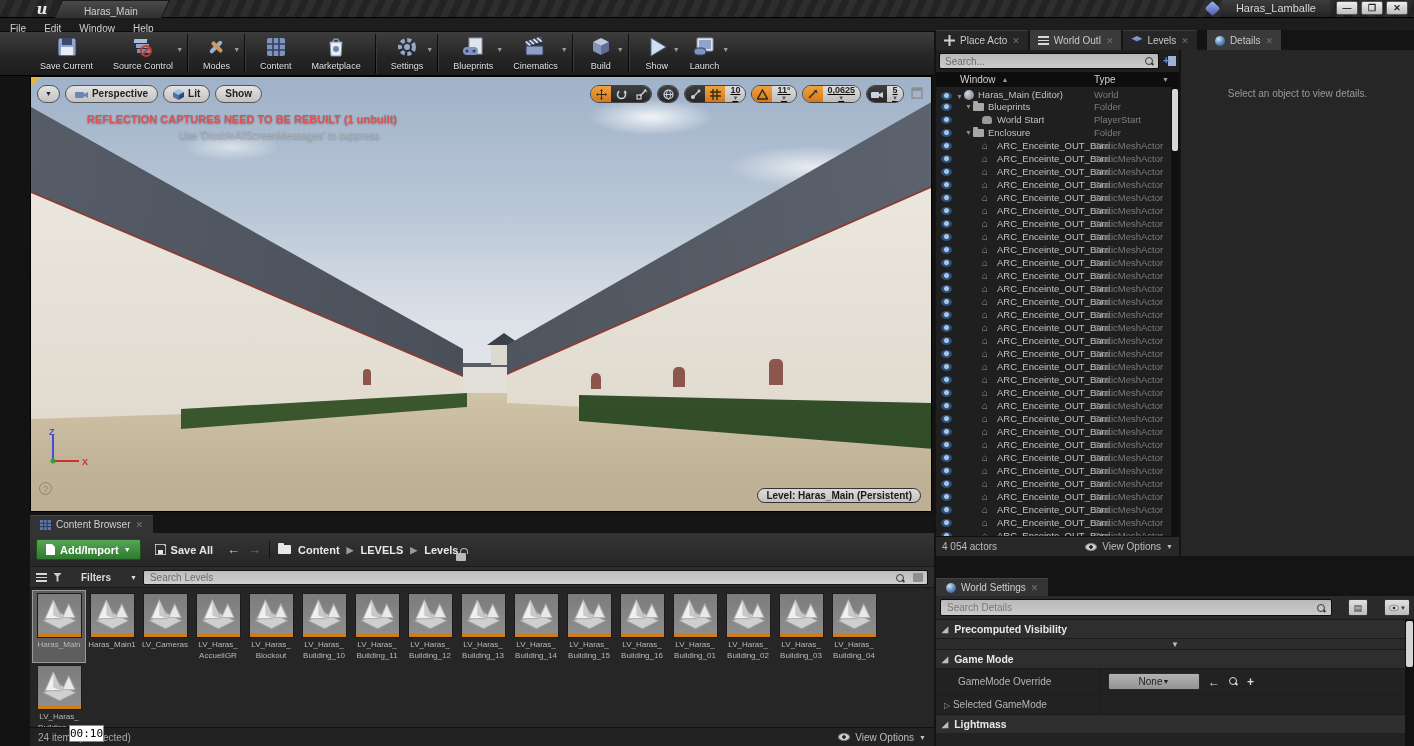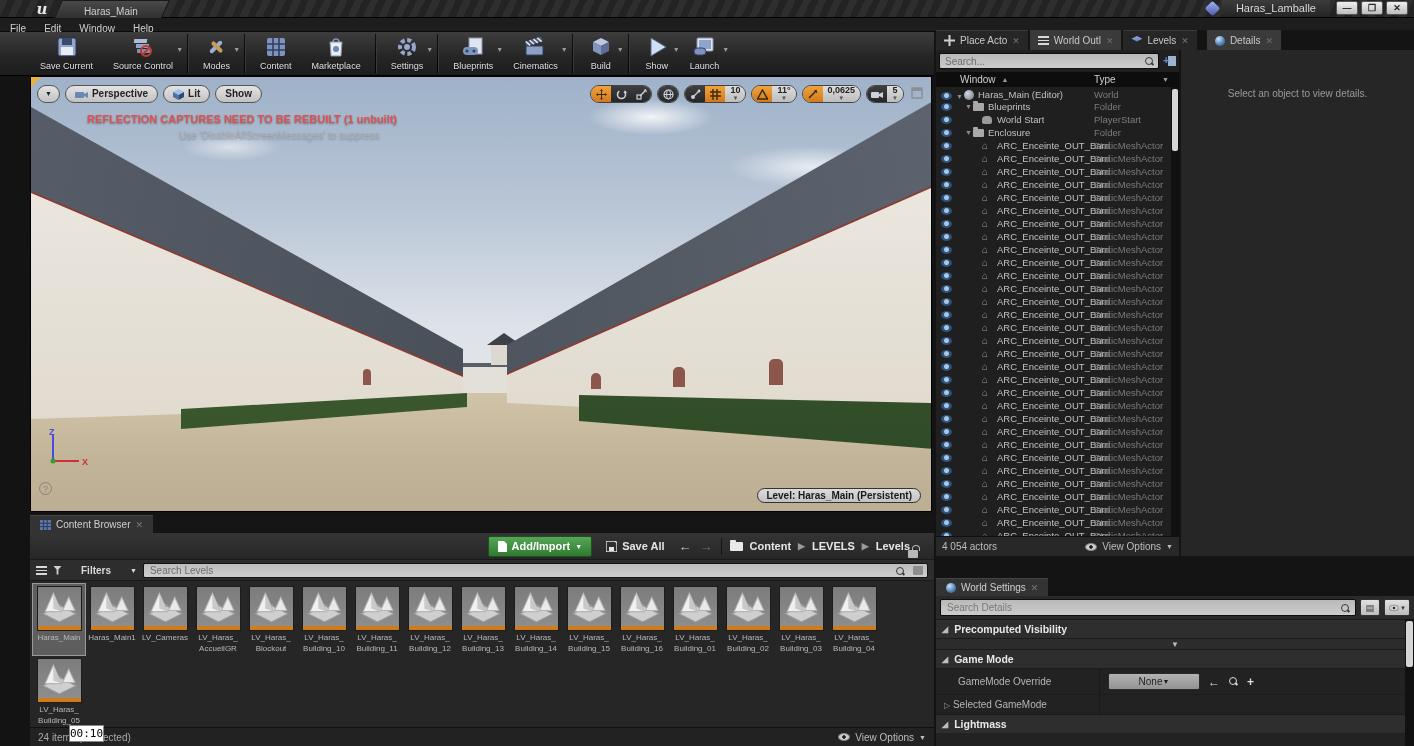--- a/index.html
+++ b/index.html
@@ -68,36 +68,36 @@
   .vp-warn2{position:absolute; left:148px; top:53px; color:#a9aeb6; font-size:10px; text-shadow:0 1px 2px rgba(0,0,0,.3); z-index:20;}
   .vp-pills{position:absolute; left:6px; top:8px; display:flex; gap:5px; z-index:25;}
   .pill{ background:linear-gradient(#e3e3e3,#c2c2c2); border:1px solid #555; border-radius:9px;
     color:#222; font-size:10px; font-weight:bold; height:18px; line-height:16px; padding:0 9px; display:flex; align-items:center; gap:4px;}
   .pill.small{ padding:0 7px; }
   .vp-snaps{position:absolute; right:8px; top:8px; display:flex; gap:5px; z-index:25; align-items:center;}
   .sgrp{ display:flex; border:1px solid #444; border-radius:9px; overflow:hidden; height:18px;}
   .seg{ width:20px; display:flex; align-items:center; justify-content:center; background:linear-gradient(#dedede,#bdbdbd);}
   .seg.dark{ background:linear-gradient(#3e3e3e,#262626); }
   .seg.orange{ background:linear-gradient(#f0a23c,#d4791c); }
-  .seg.num{ width:auto; padding:0 5px; flex-direction:column; line-height:8px;}
+  .seg.num{ width:auto; padding:0 5px; flex-direction:column; line-height:8px;text-decoration:underline;}
   .seg.num .n{ color:#222; font-size:9px; font-weight:bold; }
   .seg.num .c{ color:#555; font-size:6px; }
   .gizmo{position:absolute; left:12px; bottom:40px; z-index:20;}
   .helpq{position:absolute; left:8px; bottom:16px; width:13px; height:13px; border:1px solid #8b8577; border-radius:50%;
     color:#8b8577; font-size:9px; text-align:center; line-height:12px; z-index:20;}
   .lvl-badge{position:absolute; right:10px; bottom:8px; background:linear-gradient(#dcdcdc,#c2c2c2);
     border:1px solid #333; border-radius:8px; color:#1a1a1a; font-size:10px; font-weight:bold; padding:1px 8px; z-index:25;}
 
   
   .cb { position:absolute; left:30px; top:515px; width:904px; height:231px; background:#262626;}
   .cb-tabrow{ height:18px; background:#151515; display:flex;}
   .cb-tab{ background:#333; height:18px; display:flex; align-items:center; gap:5px; padding:0 10px; border-top:1px solid #444;}
   .cb-tab .t{ color:#cfcfcf; font-size:10px;}
   .cb-tab .x{ color:#777; font-size:9px;}
-  .cb-toolbar{ height:27px; background:linear-gradient(#343434,#272727); display:flex; align-items:center; gap:8px; padding:0 6px; border-bottom:1px solid #1a1a1a; position:relative;justify-content:flex-end;}
+  .cb-toolbar{ height:34px; background:linear-gradient(#343434,#272727); display:flex; align-items:center; gap:8px; padding:0 6px; border-bottom:1px solid #1a1a1a; position:relative;}
   .btn-addimport{ background:linear-gradient(#57a557,#2f7a2f); border:1px solid #1e4f1e; border-radius:2px;
     color:#fff; font-weight:bold; font-size:11px; height:21px; display:flex; align-items:center; gap:5px; padding:0 9px;}
   .btn-saveall{ color:#e6e6e6; font-size:11px; font-weight:bold; display:flex; align-items:center; gap:5px; padding:0 6px;}
   .nav-arrows{ color:#cfcfcf; font-size:13px; display:flex; gap:8px; }
   .nav-arrows .dim{ color:#6f6f6f; }
   .crumb{ display:flex; align-items:center; gap:7px; color:#e8e8e8; font-size:11px; font-weight:bold;}
   .crumb .sep{ color:#9a9a9a; font-size:9px;}
   .cb-lock{ position:absolute; right:10px; top:5px;}
   .cb-filterrow{ height:21px; background:#2d2d2d; display:flex; align-items:center; gap:6px; padding:0 6px; border-bottom:1px solid #191919;}
   .filters-lbl{ color:#dadada; font-size:10px; font-weight:bold; display:flex; gap:19px; align-items:center;}
@@ -142,21 +142,21 @@
   .houseic{ color:#9a9a9a; font-size:10px; width:12px; margin-right:3px; flex:none; line-height:10px;}
   .playeric{ width:10px; height:8px; background:#9a9a9a; border-radius:4px 4px 2px 2px; margin-right:5px; flex:none;}
   .ol-scroll{ position:absolute; right:0; top:37px; bottom:20px; width:8px; background:#101010;}
   .ol-thumb{ position:absolute; right:1px; top:2px; width:6px; height:62px; background:#d6d6d6; border-radius:2px;}
   .ol-footer{ position:absolute; left:0; bottom:0; width:243px; height:20px; background:#282828; border-top:1px solid #101010;
     display:flex; align-items:center; justify-content:space-between; padding:0 6px; color:#bdbdbd; font-size:10px;}
   .details{ position:absolute; left:245px; top:20px; width:233px; height:506px; background:#262626;}
   .details .body{ position:absolute; inset:0; display:flex; justify-content:center; padding-top:38px; color:#9a9a9a; font-size:10px;}
   .ws{ position:absolute; left:0; top:548px; width:478px; height:168px; background:#222;}
   .ws-tabrow{ height:18px; background:#141414; display:flex;}
-  .ws-search{ height:23px; display:flex; align-items:center; gap:4px; padding:2px 4px; background:#2a2a2a;}
+  .ws-search{ height:23px; display:flex; align-items:center; gap:16px; padding:2px 4px; background:#2a2a2a;}
   .ws-input{ flex:1; height:17px; background:linear-gradient(#b9b9b9,#cccccc); border:1px solid #0e0e0e; border-radius:2px;
     color:#787878; font-size:10px; padding:0 6px; line-height:16px;}
   .ws-ibtn{ width:20px; height:17px; background:linear-gradient(#e0e0e0,#bdbdbd); border:1px solid #333; border-radius:2px;
     display:flex; align-items:center; justify-content:center; font-size:9px; color:#333;}
   .ws-sect{ height:19px; background:#2e2e2e; border-top:1px solid #1a1a1a; display:flex; align-items:center; gap:6px;
     padding-left:6px; color:#e8e8e8; font-size:10.5px; font-weight:bold;}
   .ws-sect .tri{ color:#bdbdbd; font-size:8px;}
   .ws-row{ height:24px; display:flex; align-items:center; border-top:1px solid #1d1d1d; position:relative;}
   .ws-row .pl{ width:163px; padding-left:22px; color:#b5b5b5; font-size:10px;}
   .ws-row .pv{ flex:1; border-left:1px solid #1a1a1a; height:100%; display:flex; align-items:center; padding-left:8px; gap:8px;}

